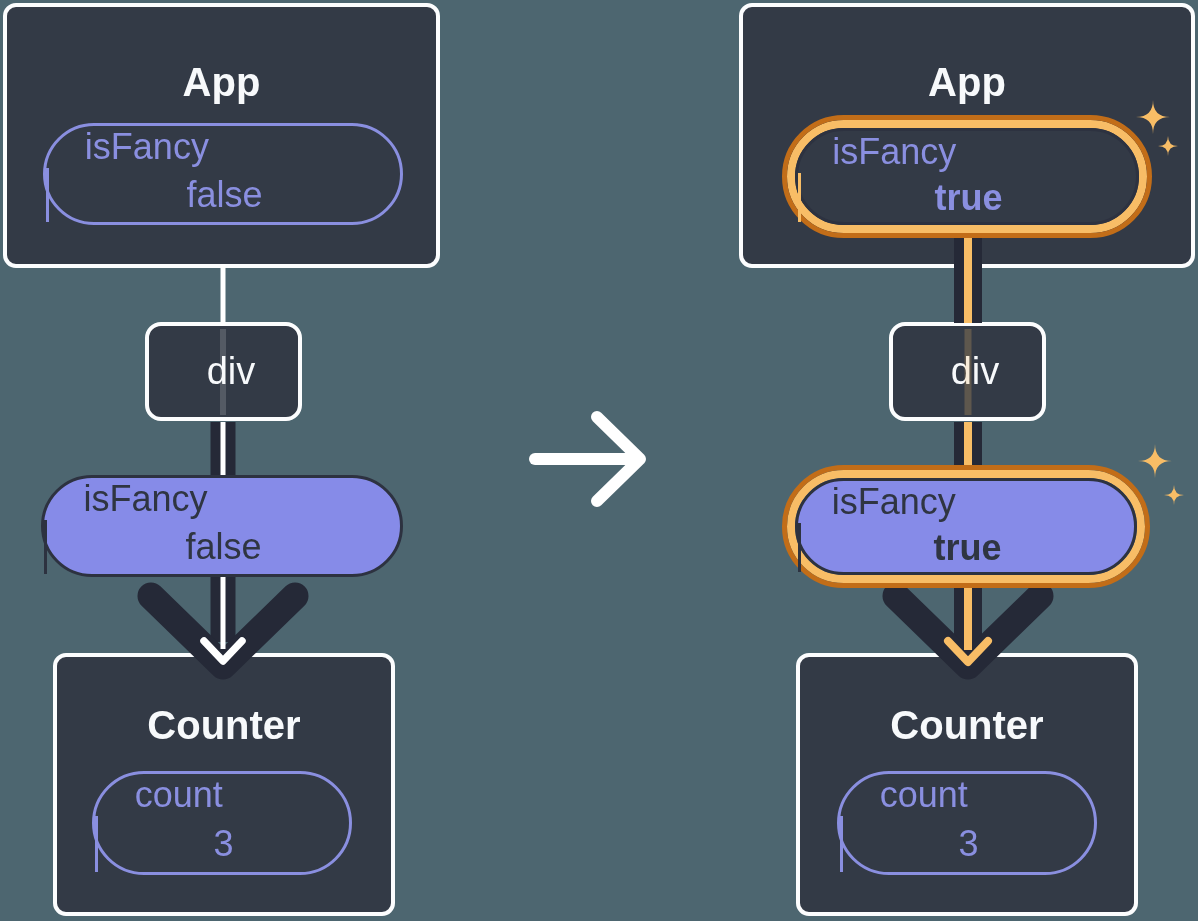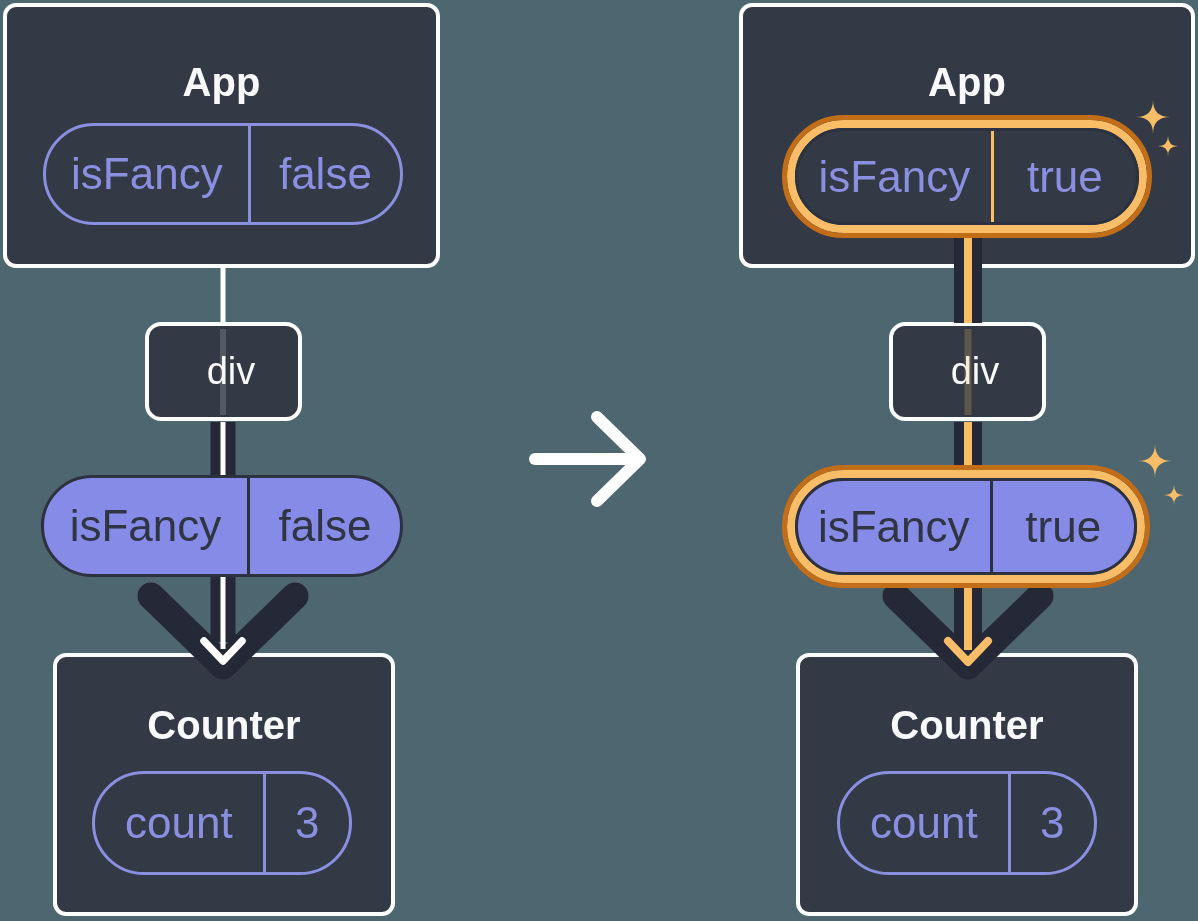--- a/index.html
+++ b/index.html
@@ -26,42 +26,42 @@
     box-sizing:border-box;z-index:1;
   }
   .card-title{
     position:absolute;left:0;right:0;text-align:center;
     color:var(--white);font-size:40px;line-height:44px;font-weight:600;
   }
   .div-card{display:flex;align-items:center;justify-content:center;border-radius:16px;padding-left:15px;}
   .div-title{color:var(--white);font-size:38px;font-weight:500;}
   .pill{
     position:absolute;display:flex;box-sizing:border-box;border-radius:60px;
-    font-size:44px;z-index:5;
+    font-size:36px;z-index:5;flex-direction:column;
   }
   .pill .seg{display:flex;align-items:center;justify-content:center;box-sizing:border-box;}
   .seg.name{width:57%;}
   .seg.val{flex:1;}
   .outline-pill{border:3px solid var(--purple);color:var(--purple);background:transparent;}
   .outline-pill .seg.val{border-left:3px solid var(--purple);}
   .counter-pill .seg.name{width:66%;text-align:right;}
   .solid-pill{
     background:var(--purple-fill);border:3px solid var(--dark-outline);
     color:var(--dark-text);font-weight:500;
   }
   .solid-pill .seg.val{border-left:3px solid var(--dark-outline);}
   .ring{
     position:absolute;box-sizing:border-box;z-index:5;
     border:8px solid var(--orange-light);outline:5px solid var(--orange-dark);
     border-radius:70px;background:transparent;
   }
   .ring .pill{position:absolute;inset:0;border-radius:52px;}
   .ring-app-pill{border:3px solid var(--dark-outline);color:var(--purple);background:transparent;}
   .ring-app-pill .seg.val{border-left:3px solid var(--orange-light);}
-  .bold{font-weight:400;}
+  .bold{font-weight:700;}
   .overlay{position:absolute;left:0;top:0;z-index:3;pointer-events:none;}
 </style>
 </head>
 <body>
 
 <div class="canvas">
 
   <div class="card" style="left:3px;top:3px;width:437px;height:265px;">
     <div class="card-title" style="top:53px;">App</div>
   </div>

